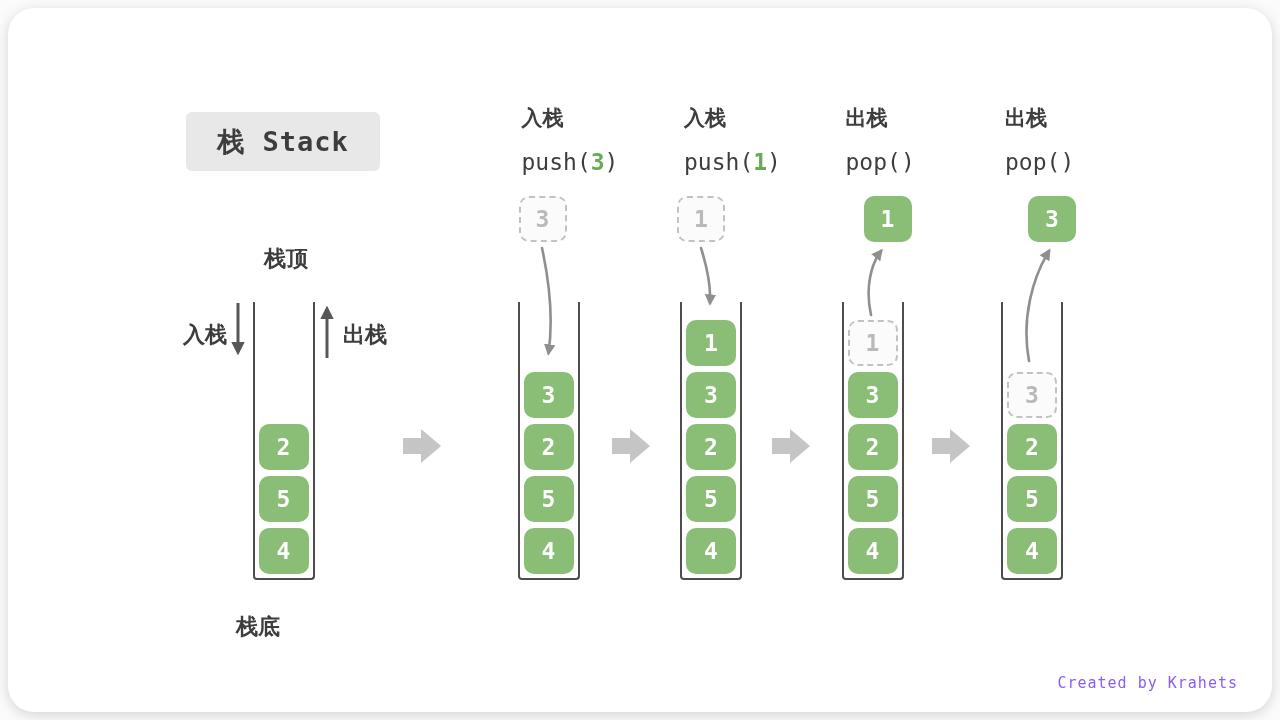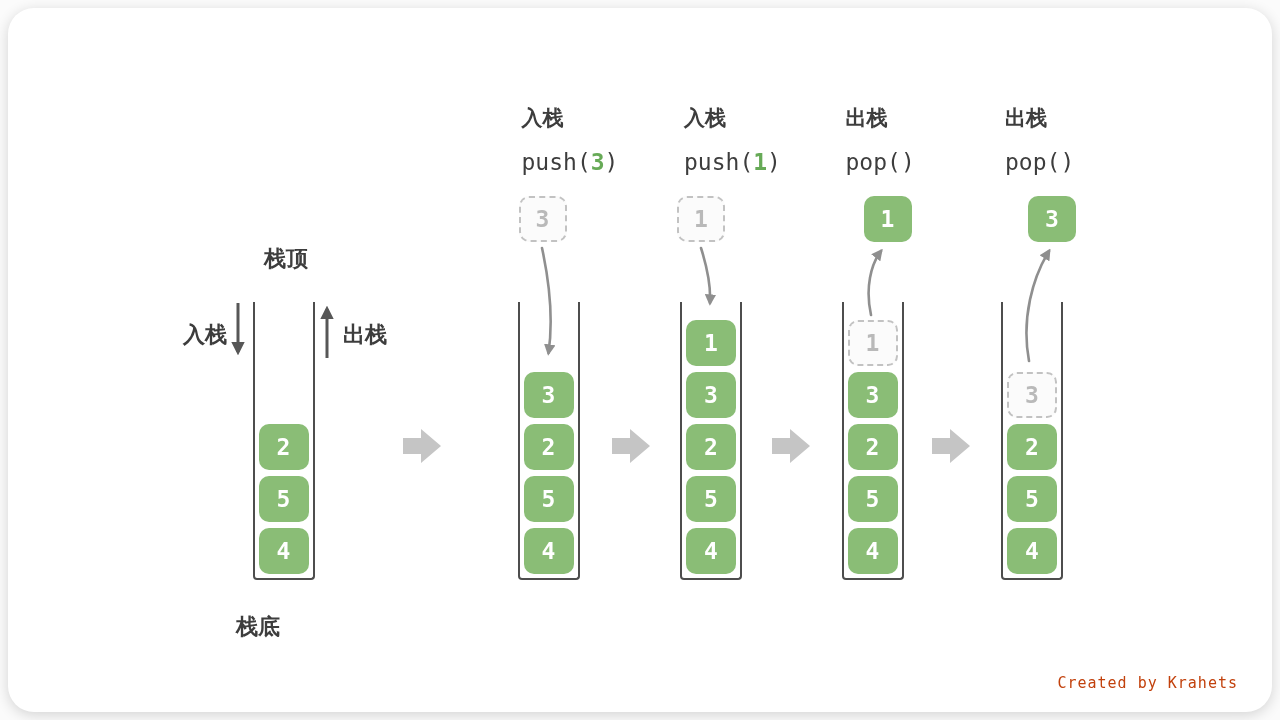--- a/index.html
+++ b/index.html
@@ -33,29 +33,32 @@
     font-family:"DejaVu Sans Mono",monospace;font-weight:500;}
   .op-arg{color:var(--code-green);font-weight:bold;}
   .stack-container{position:absolute;border-left:2px solid var(--wall);
     border-right:2px solid var(--wall);border-bottom:2px solid var(--wall);
     border-radius:0 0 4px 4px;background:transparent;}
   .cell{position:absolute;border-radius:10px;display:flex;align-items:center;justify-content:center;
     font-family:"DejaVu Sans Mono",monospace;font-weight:bold;font-size:23px;}
   .cell.solid{background:var(--green);color:#ffffff;}
   .cell.dashed{background:#fbfbfb;border:2px dashed #c2c2c2;color:var(--muted);}
   .watermark{position:absolute;right:42px;top:674px;font-family:"DejaVu Sans Mono",monospace;
-    font-size:15px;color:#c2410c;letter-spacing:1px;}
+    font-size:15px;color:#8b5cf6;letter-spacing:1px;}
   #arrow-layer{position:absolute;left:0;top:0;pointer-events:none;}
 </style>
 </head>
 <body>
 
 <div class="stage">
   <div class="card"></div>
 
+  <div class="title-box">
+    <span>栈 Stack</span>
+  </div>
 
   <div class="zh-label lbl-top">栈顶</div>
   <div class="zh-label lbl-bottom">栈底</div>
   <div class="zh-label lbl-push">入栈</div>
   <div class="zh-label lbl-pop">出栈</div>
 
   <div id="columns">
       <div class="stack-container" style="left: 252.5px; top: 302px; width: 62px; height: 278px;"></div>
       <div class="cell solid" style="left: 258.5px; top: 424px; width: 50px; height: 46px;">2</div>
       <div class="cell solid" style="left: 258.5px; top: 476px; width: 50px; height: 46px;">5</div>

